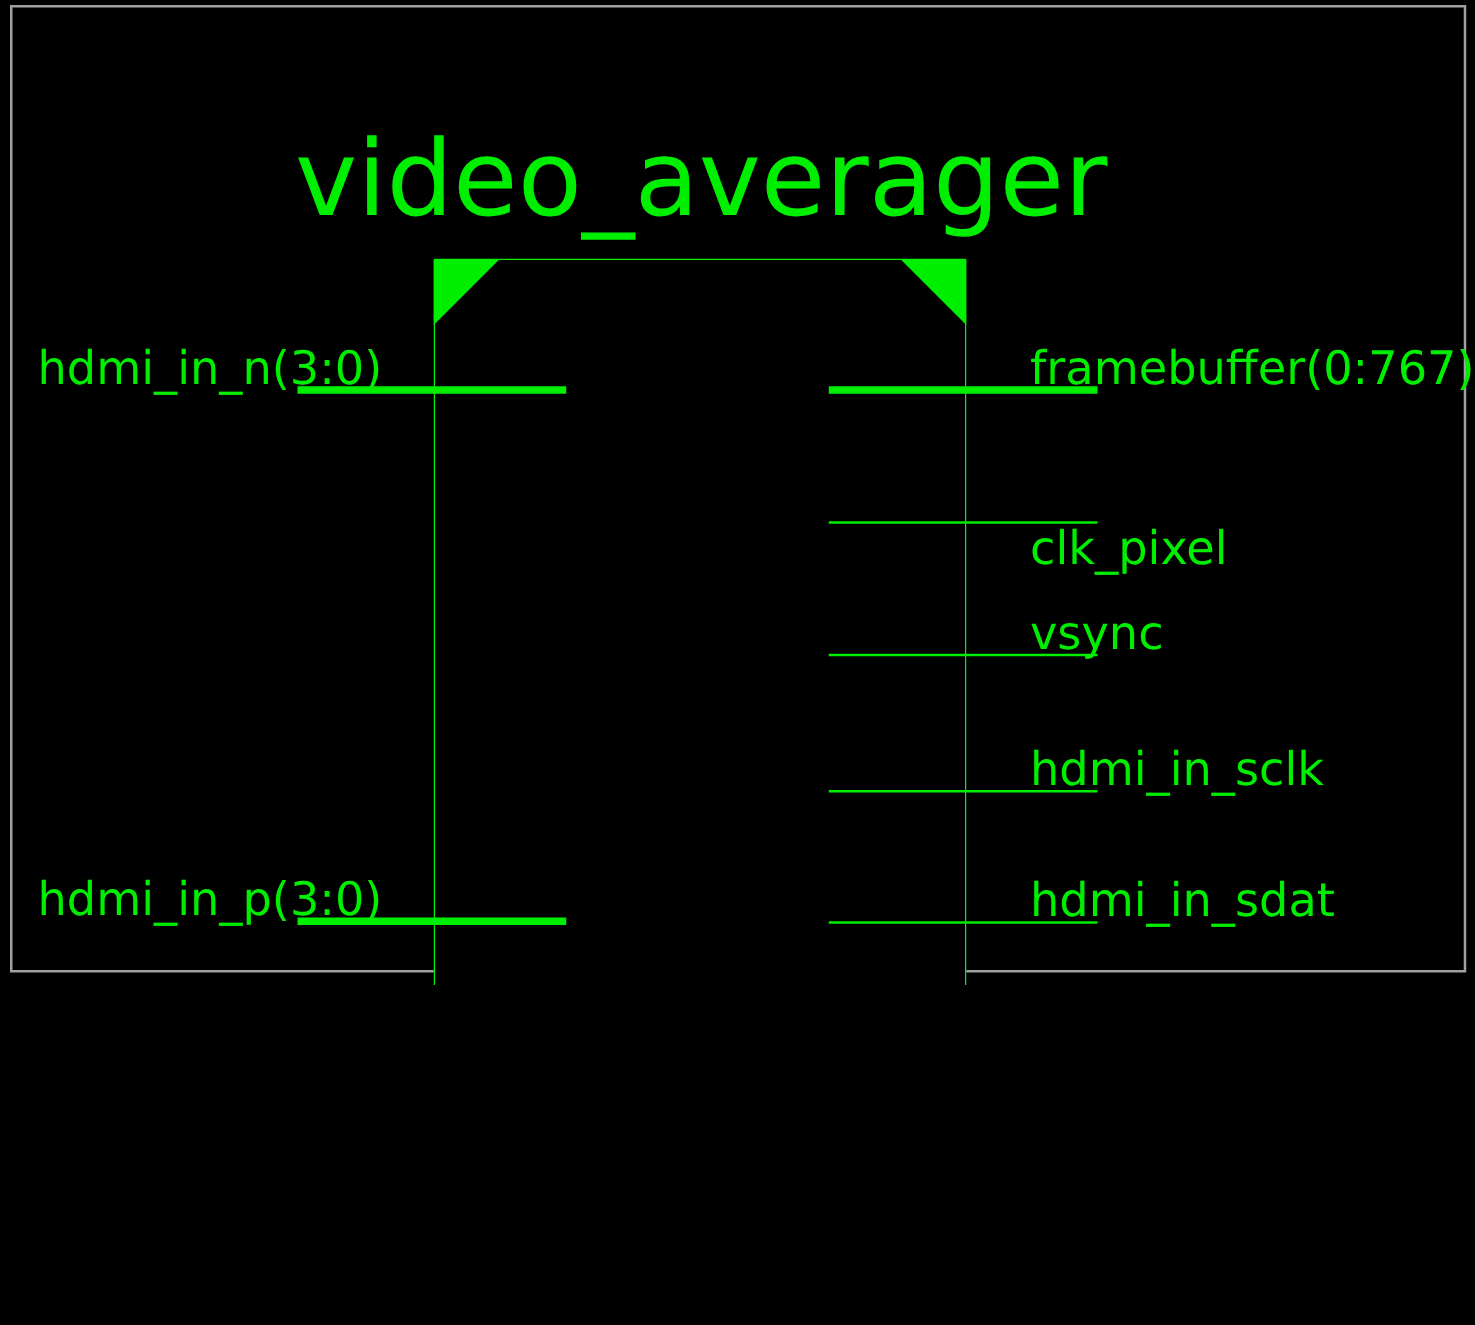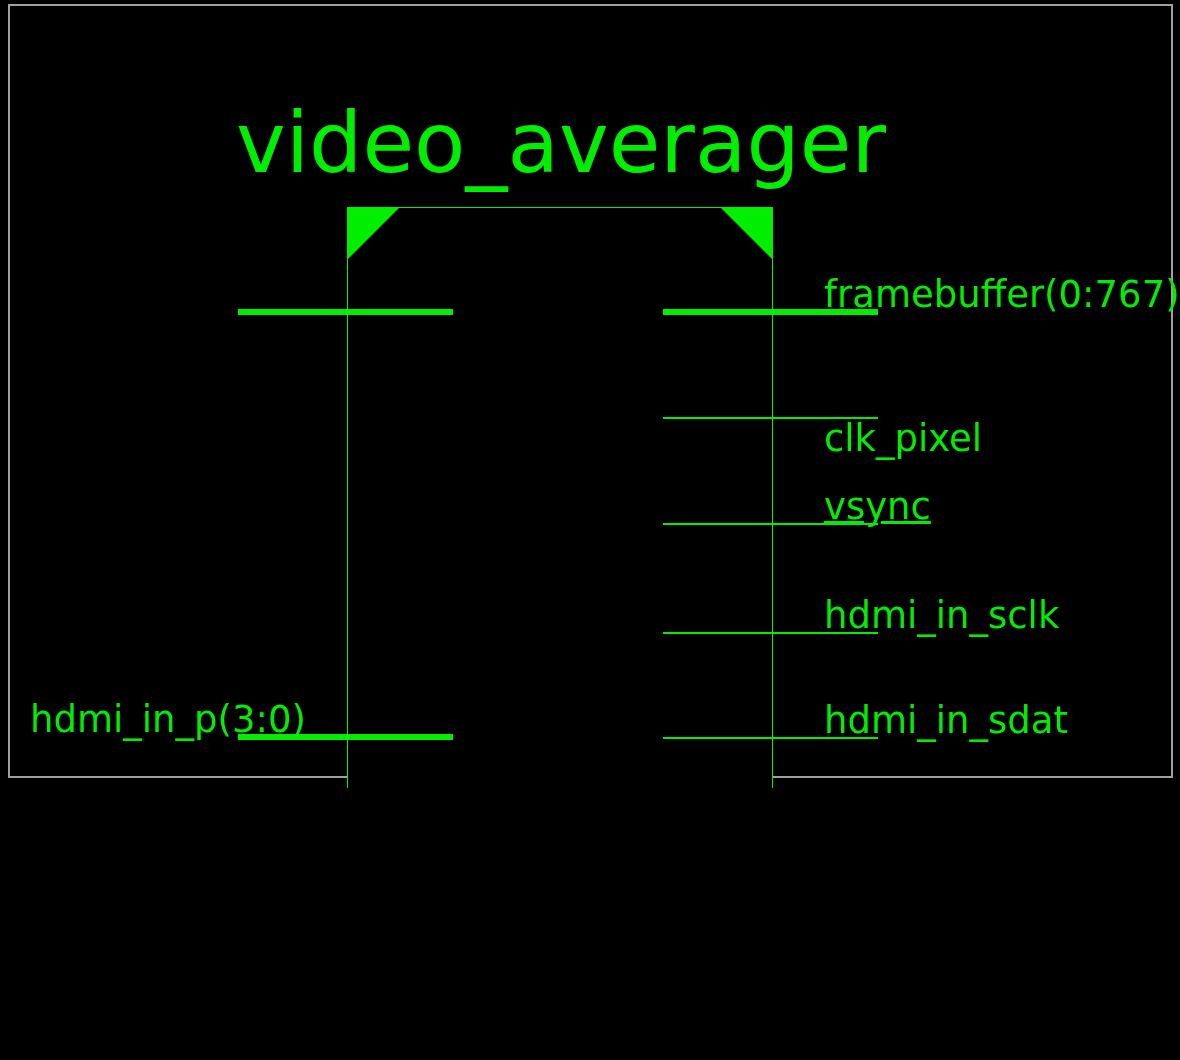--- a/index.html
+++ b/index.html
@@ -79,32 +79,33 @@
   <div class="title-text" style="top: 101px;">video_averager</div>
 
   <div class="module-block"></div>
 
   <div class="corner tl"></div>
   <div class="corner tr"></div>
   <div class="corner bl"></div>
   <div class="corner br"></div>
 
   <div class="wire bus" style="left: 238px; top: 309px;"></div>
+  <div class="port-label left" style="top: 276px;">hdmi_in_n(3:0)</div>
 
   <div class="wire bus" style="left: 238px; top: 734px;"></div>
   <div class="port-label left" style="top: 701px;">hdmi_in_p(3:0)</div>
 
   <div class="wire bus" style="left: 663px; top: 309px;"></div>
   <div class="port-label right" style="top: 276px; text-align: center;">framebuffer(0:767)</div>
 
   <div class="wire net" style="left: 663px; top: 417px;"></div>
   <div class="port-label right" style="top: 382px; margin-top: 38px;">clk_pixel</div>
 
   <div class="wire net" style="left: 663px; top: 523px;"></div>
-  <div class="port-label right" style="top: 488px; text-decoration: underline;">vsync</div>
+  <div class="port-label right" style="top: 488px;">vsync</div>
 
   <div class="wire net" style="left: 663px; top: 632px;"></div>
   <div class="port-label right" style="top: 597px;">hdmi_in_sclk</div>
 
   <div class="wire net" style="left: 663px; top: 737px;"></div>
   <div class="port-label right" style="top: 702px; text-align: center;">hdmi_in_sdat</div>
 
 
 </div>
 

